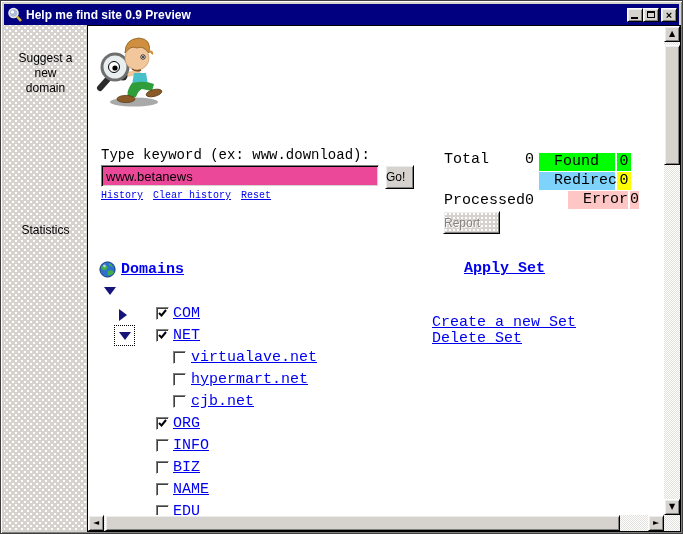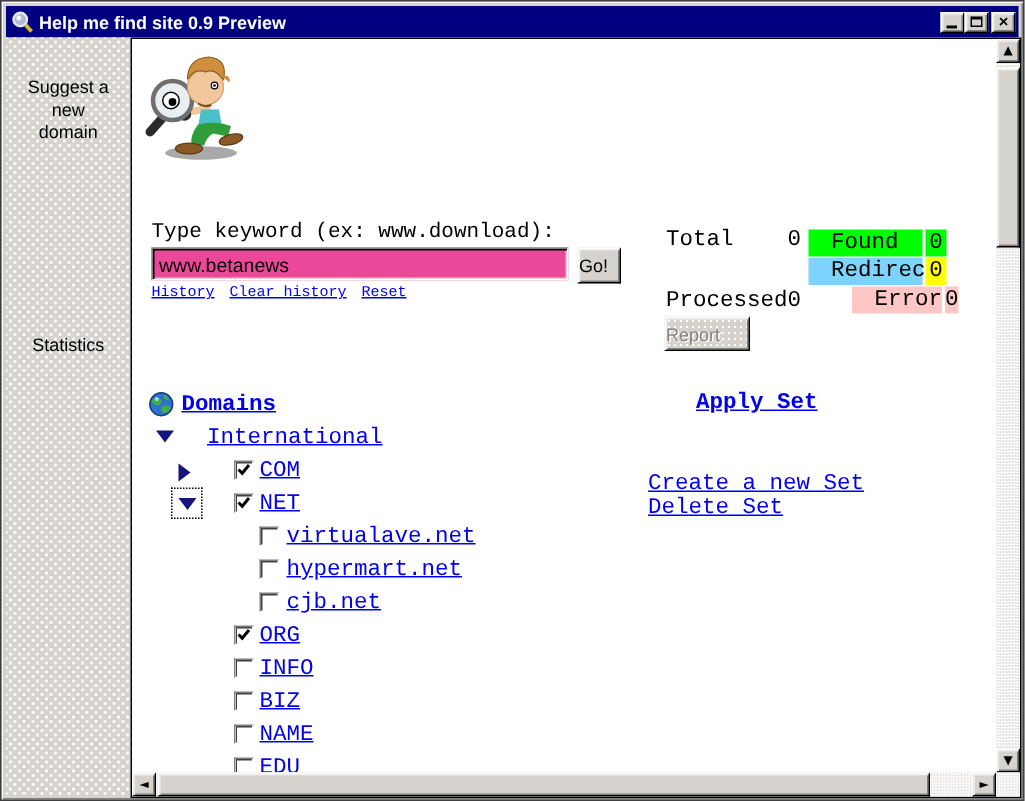--- a/index.html
+++ b/index.html
@@ -256,21 +256,20 @@
             <path d="M2 6 Q5 3 8 5 Q10 7 7 9 Q3 10 2 6" fill="#3fae49"></path>
             <path d="M9 10 Q13 8 15 11 Q13 15 9 14 Q8 12 9 10" fill="#3fae49"></path>
             <path d="M10 2 Q13 3 14 6 Q12 6 10 4 Z" fill="#3fae49"></path>
             <circle cx="5.5" cy="5" r="1.4" fill="#cfe4ff" opacity="0.8"></circle>
           </svg>
           <a class="link root-label">Domains</a>
         </div>
 
       <div class="tree-row lvl1">
             <span class="arrow-down tc-arrow"></span>
-            <a class="link tc-label">International</a>
           </div>
           <div class="tree-row lvl2">
             <span class="arrow-right tc-arrow"></span>
             <span class="cb">
               <svg width="11" height="11" viewBox="0 0 11 11">
                 <path d="M2 5 L4.5 7.5 L9 2" stroke="#000" stroke-width="2" fill="none"></path>
               </svg>
             </span>
             <a class="link tc-label">COM</a>
           </div>

